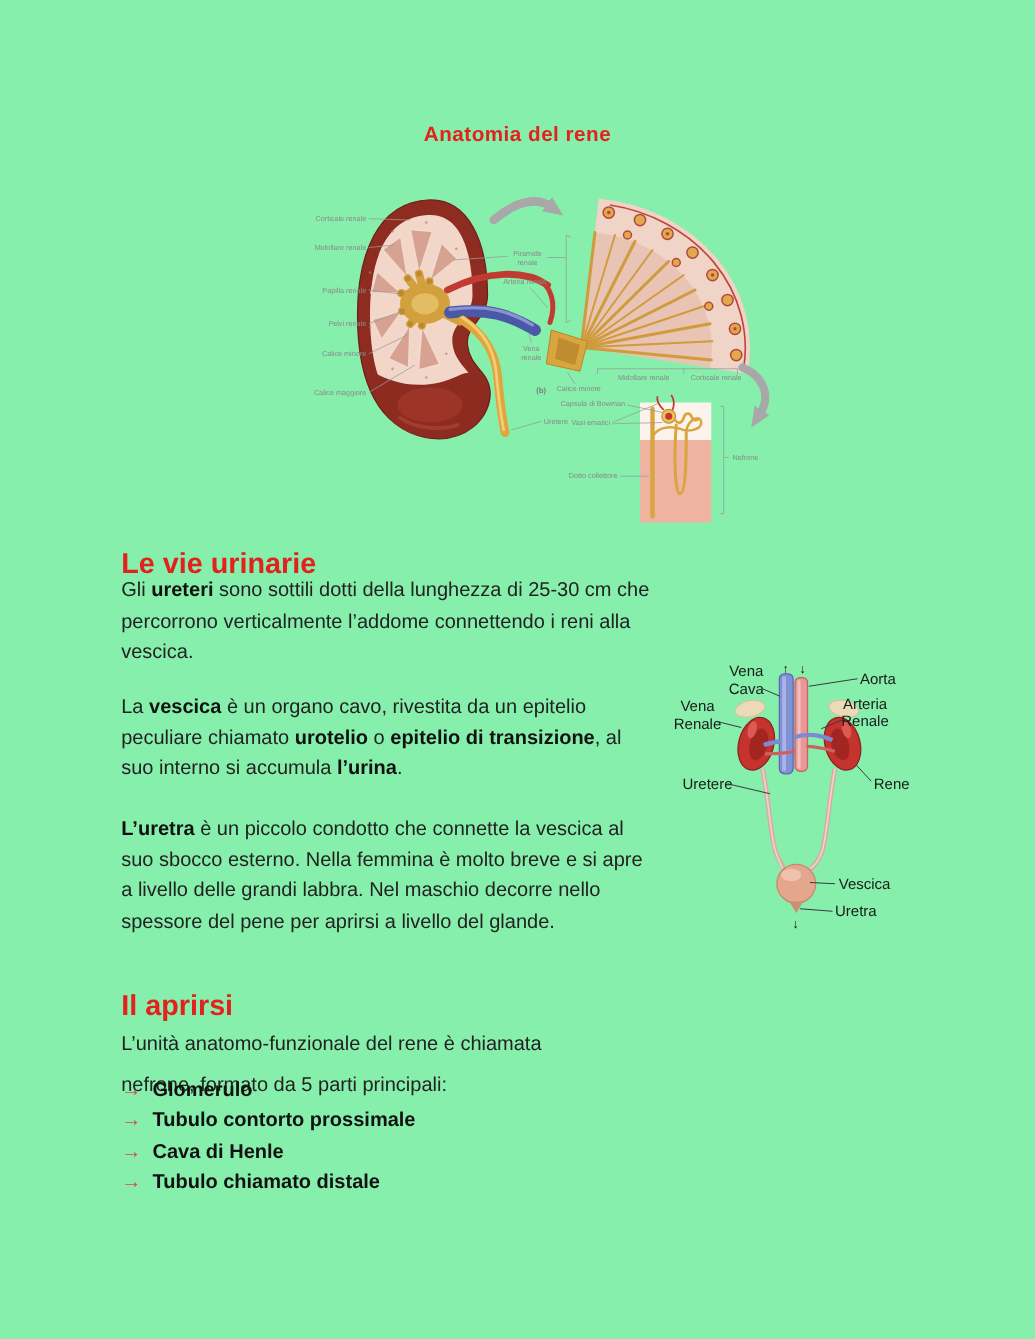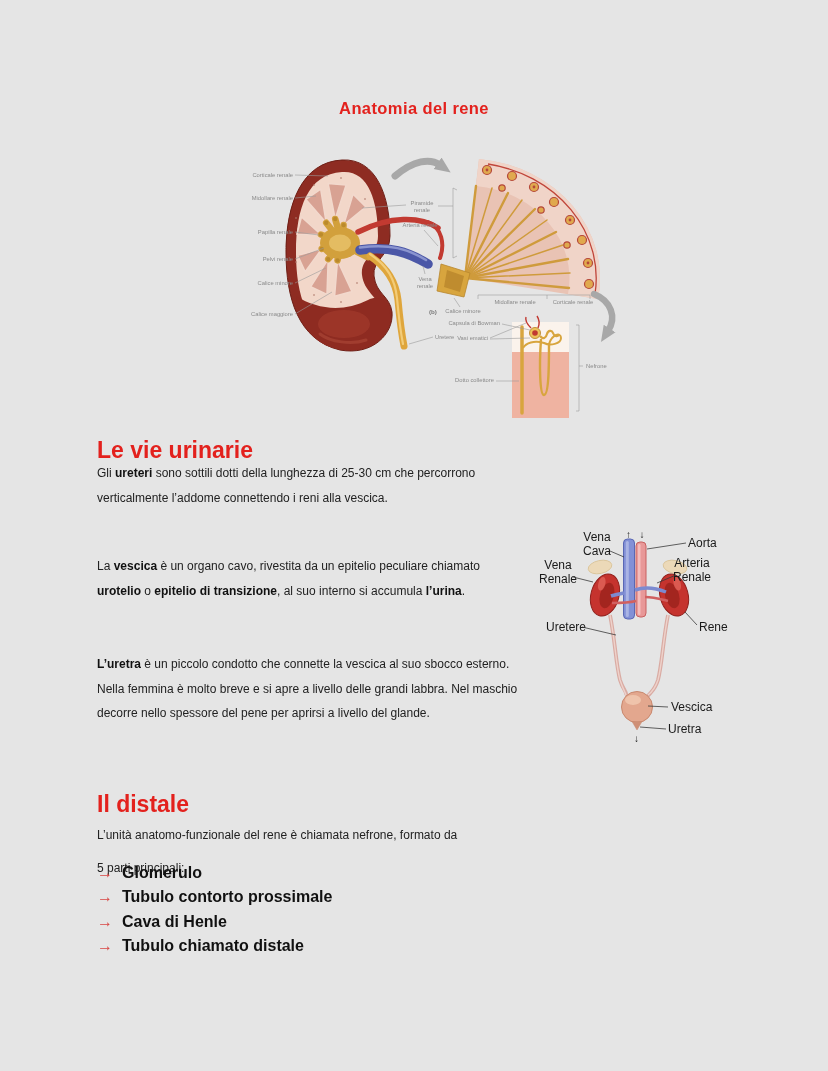--- a/index.html
+++ b/index.html
@@ -1,21 +1,21 @@
 <!DOCTYPE html>
 <html><head>
 <meta charset="utf-8">
 <style>
   html,body{margin:0;padding:0;background:#ffffff;}
-  .page{position:relative;width:828px;height:1071px;background:#e5e5e5;overflow:hidden;
+  .page{position:relative;width:828px;height:1071px;background:#86efac;overflow:hidden;
         font-family:"Liberation Sans",sans-serif;}
   .title{position:absolute;top:99px;left:0;right:0;text-align:center;
          font-size:16.5px;font-weight:bold;color:#e3211d;letter-spacing:.4px;}
   .heading{position:absolute;left:97px;font-size:23px;font-weight:bold;color:#e3211d;}
-  .para{position:absolute;left:97px;width:430px;margin:0;font-size:12px;line-height:24.5px;
+  .para{position:absolute;left:97px;width:430px;margin:0;font-size:16px;line-height:24.5px;
         color:#222;}
   .para b{font-weight:700;color:#111;}
   .nef-list{position:absolute;left:97px;top:864px;}
   .li{display:flex;align-items:baseline;height:24.3px;font-size:16px;}
   .arr{color:#d84744;font-weight:bold;margin-right:9px;}
   .li b{color:#111;text-align:right;}
   .fig1{position:absolute;left:232px;top:148px;width:400px;height:275px;overflow:visible;}
   .fig2{position:absolute;left:540px;top:515px;width:290px;height:245px;overflow:visible;}
   svg text{font-family:"Liberation Sans",sans-serif;}
   .tiny{font-size:5.8px;fill:#8a8a8a;}
@@ -269,21 +269,21 @@
       <path class="ptr2" d="M42,112 L76,120"></path>
       <text class="lab2" x="159" y="116">Rene</text>
       <path class="ptr2" d="M157,110 L145,97"></path>
       <text class="lab2" x="131" y="196">Vescica</text>
       <path class="ptr2" d="M128,192 L108,191"></path>
       <text class="lab2" x="128" y="218">Uretra</text>
       <path class="ptr2" d="M126,214 L100,212"></path>
     </g>
   </svg>
 
-  <div class="heading" style="top:791px">Il distale</div>
+  <div class="heading" style="top:791px">Il aprirsi</div>
   <p class="para" style="top:819px;width:370px;line-height:33px"><span>L’unità anatomo-funzionale del rene è chiamata nefrone, formato da 5 parti principali:</span></p>
 
   <div class="nef-list">
     <div class="li">
       <span class="arr">→</span>
       <b>Glomerulo</b>
     </div>
     <div class="li">
       <span class="arr">→</span>
       <b>Tubulo contorto prossimale</b>

